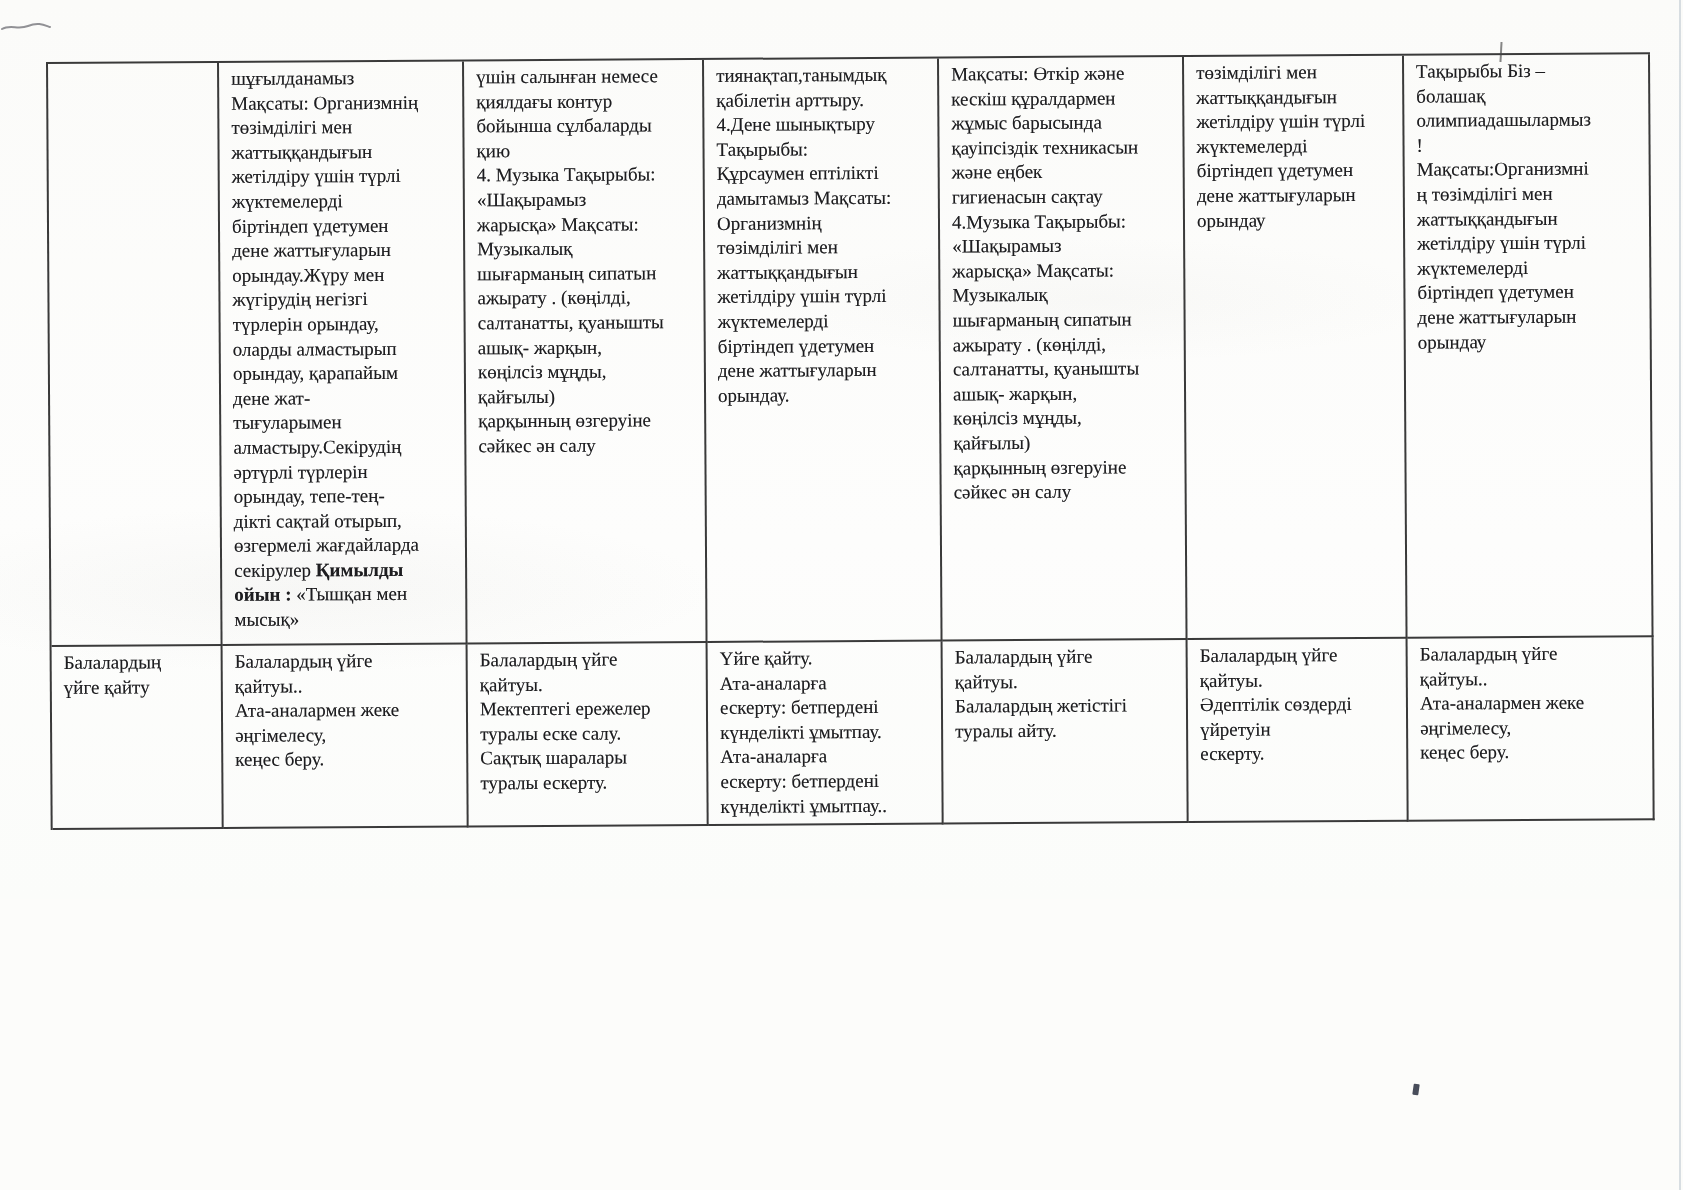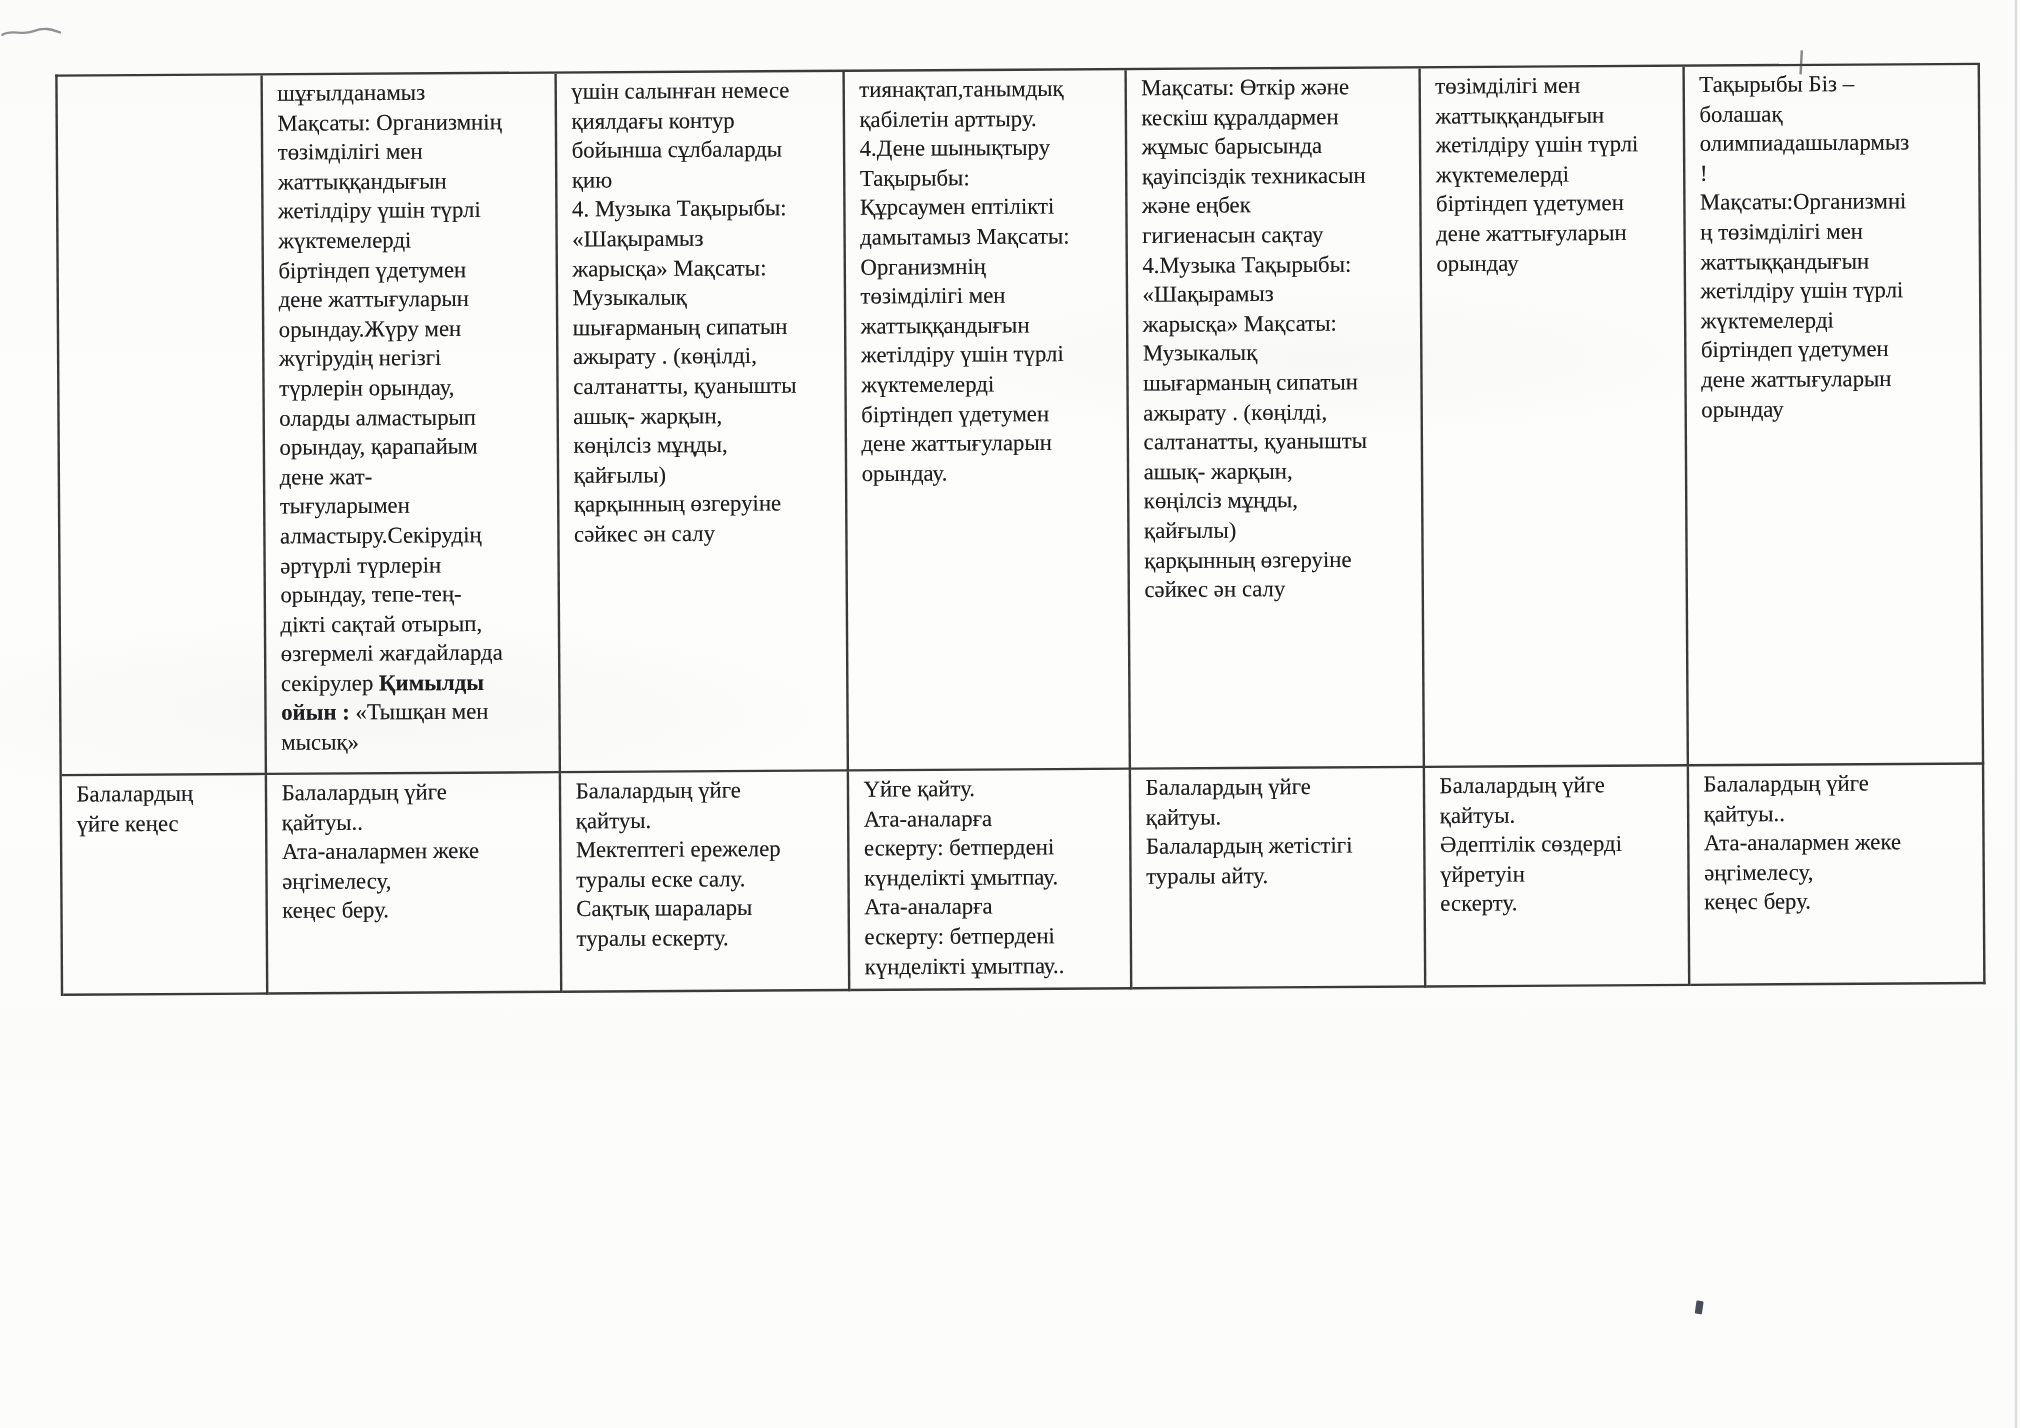--- a/index.html
+++ b/index.html
@@ -188,21 +188,21 @@
 жүктемелерді
 біртіндеп үдетумен
 дене жаттығуларын
 орындау</span>
         </div>
       </div>
 
       <div class="row row2">
         <div class="cell c1">
           <span class="cell-text">Балалардың
-үйге кеңес</span>
+үйге қайту</span>
         </div>
         <div class="cell c2">
           <span class="cell-text">Балалардың  үйге
 қайтуы..
 Ата-аналармен жеке
 әңгімелесу,
 кеңес беру.</span>
         </div>
         <div class="cell c3">
           <span class="cell-text">Балалардың  үйге

